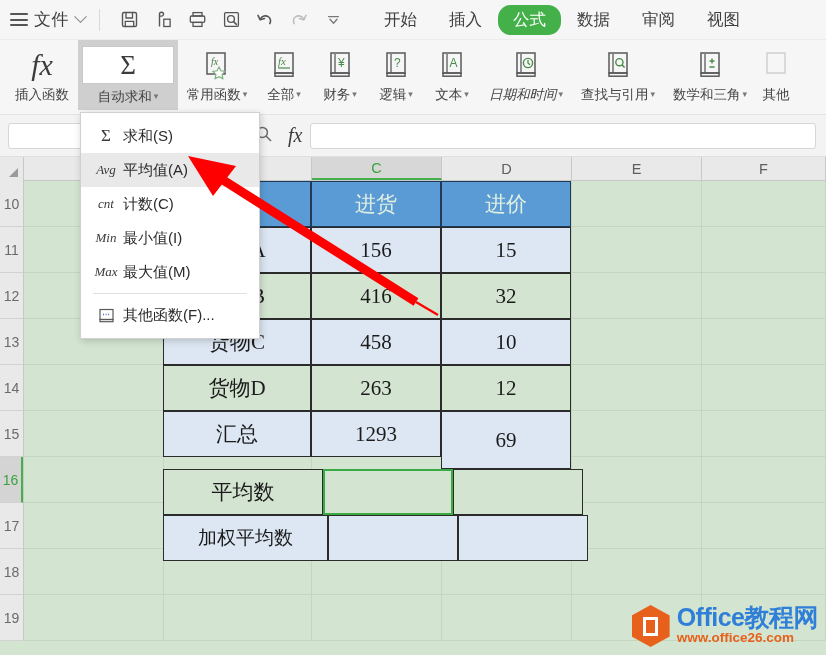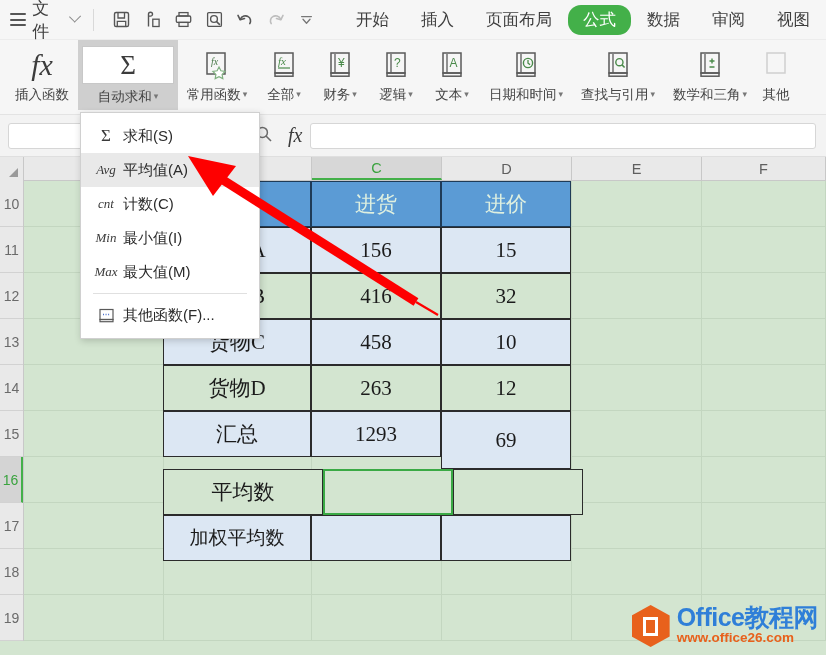--- a/index.html
+++ b/index.html
@@ -199,21 +199,20 @@
   </div>
   <div class="qicon">
     <svg width="17" height="17" viewBox="0 0 17 17">
         <path d="M3.6 5.6h9.8M5 8.2l3.5 4 3.5-4" fill="none" stroke="#777" stroke-width="1.3" stroke-linecap="round" stroke-linejoin="round"></path>
       </svg>
   </div>
 
   <div class="tabs">
     <div class="tab">开始</div>
     <div class="tab">插入</div>
-    <div class="tab">页面布局</div>
     <div class="tab active">公式</div>
     <div class="tab">数据</div>
     <div class="tab">审阅</div>
     <div class="tab">视图</div>
   </div>
 </div>
 
 <div class="ribbon">
 
   <div class="rb" style="margin-left:6px;min-width:72px;">
@@ -282,21 +281,21 @@
       <svg width="29" height="31" viewBox="0 0 29 31">
           <rect x="5" y="3" width="18" height="20" fill="none" stroke="#5a5a5a" stroke-width="1.5"></rect>
           <rect x="5" y="23" width="18" height="3.2" fill="none" stroke="#5a5a5a" stroke-width="1.5"></rect>
           <path d="M9 4v19" stroke="#5a5a5a" stroke-width="1.3"></path>
           <text x="11.5" y="17" font-family="Liberation Sans, sans-serif" font-size="12" fill="#4a8a4a">A</text>
         </svg>
     </div>
     <div class="cap"><span>文本</span><span class="car">▾</span></div>
   </div>
 
-  <div class="rb" style="min-width:92px;">
+  <div class="rb" style="min-width:92px;font-style:italic;">
     <div class="gl">
       <svg width="29" height="31" viewBox="0 0 29 31">
           <rect x="5" y="3" width="18" height="20" fill="none" stroke="#5a5a5a" stroke-width="1.5"></rect>
           <rect x="5" y="23" width="18" height="3.2" fill="none" stroke="#5a5a5a" stroke-width="1.5"></rect>
           <path d="M9 4v19" stroke="#5a5a5a" stroke-width="1.3"></path>
           <circle cx="16" cy="13" r="4.6" fill="none" stroke="#4a8a4a" stroke-width="1.4"></circle>
           <path d="M16 10v3.2l2.1 1.4" stroke="#4a8a4a" stroke-width="1.3" fill="none"></path>
         </svg>
     </div>
     <div class="cap"><span>日期和时间</span><span class="car">▾</span></div>
@@ -499,21 +498,21 @@
           <div class="tcell blue" style="width:130px;height:58px;">69</div>
         </div>
 
         <div style="display:flex;">
           <div class="tcell green" style="width:160px;height:46px;">平均数</div>
           <div class="tcell green selected" style="width:130px;height:46px;position:relative;"></div>
           <div class="tcell green" style="width:130px;height:46px;"></div>
         </div>
 
         <div style="display:flex;">
-          <div class="tcell blue" style="width:148px;height:46px;font-size:19px;">加权平均数</div>
+          <div class="tcell blue" style="width:165px;height:46px;font-size:19px;">加权平均数</div>
           <div class="tcell blue" style="width:130px;height:46px;"></div>
           <div class="tcell blue" style="width:130px;height:46px;"></div>
         </div>
       </div>
     </div>
   </div>
 
   <div class="wm">
     <div class="wm-logo">
         <span></span>

